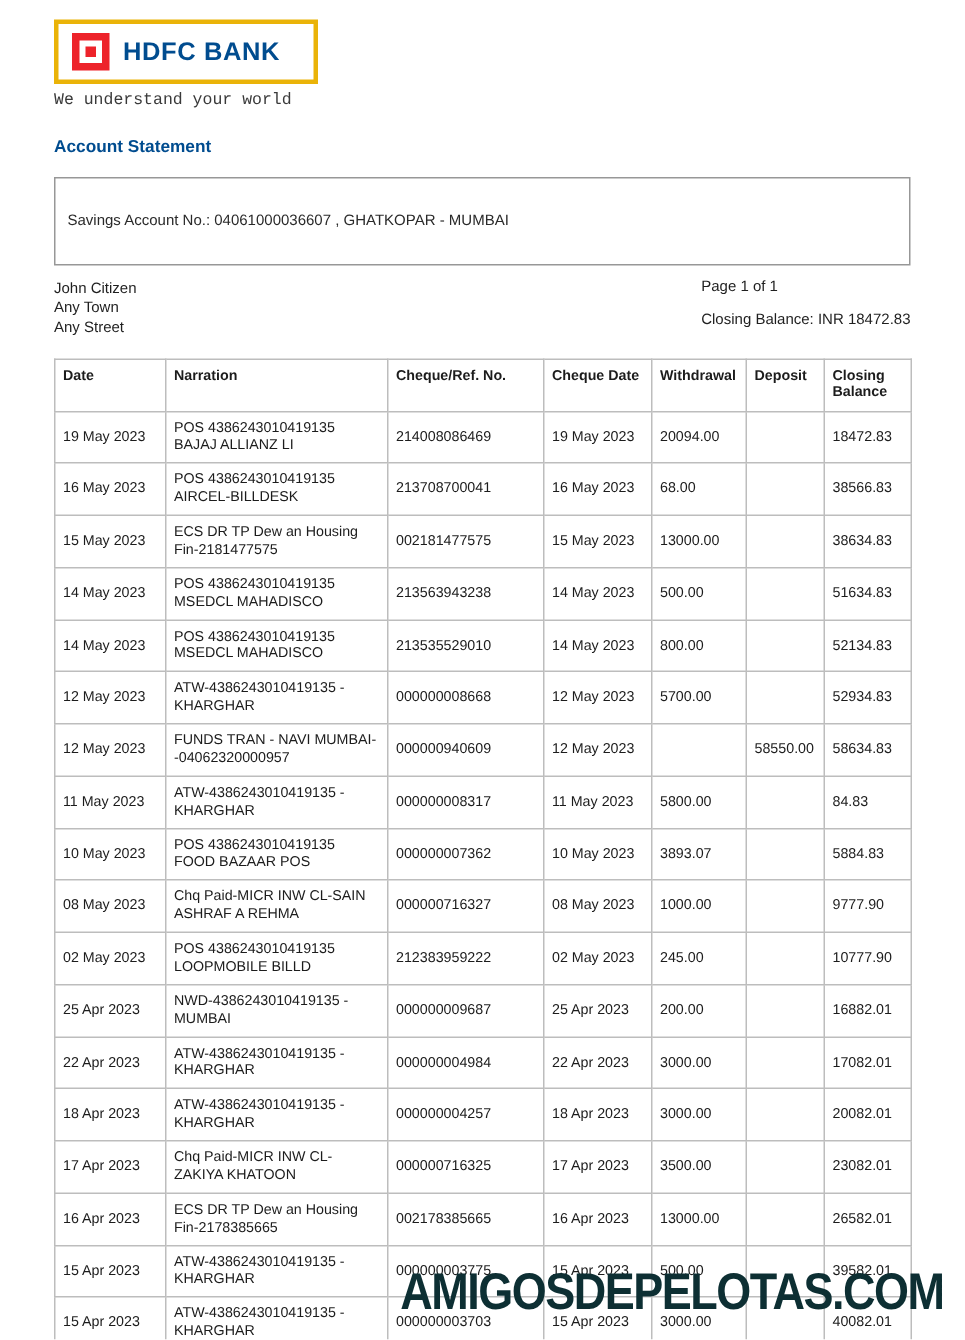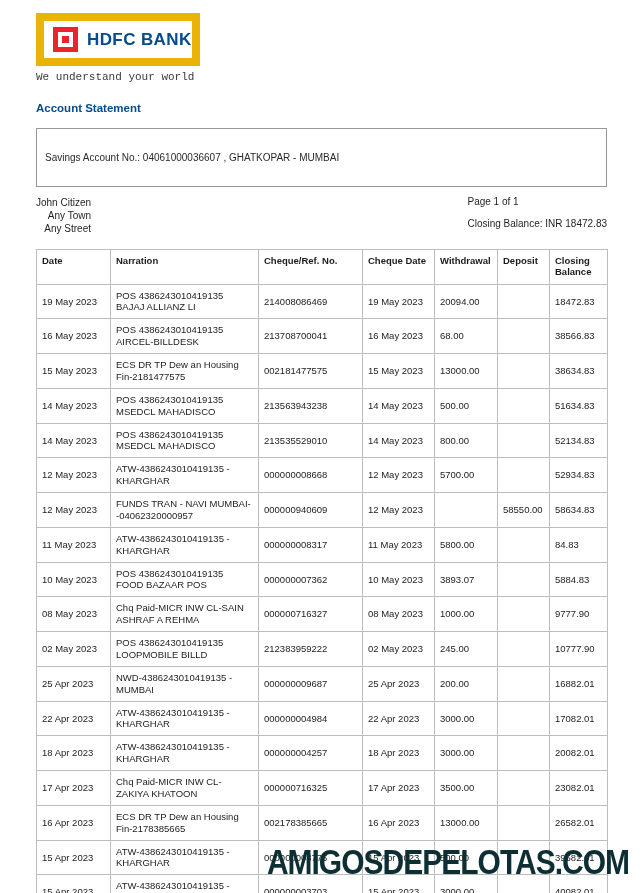--- a/index.html
+++ b/index.html
@@ -13,22 +13,22 @@
     position: relative;
     width: 643px; height: 893px;
     overflow: hidden;
     background: #ffffff;
   }
   .content { padding: 13px 36px 0 36px; }
 
   
   .logo-box {
     display: inline-flex; align-items: center; gap: 9px;
-    border: 8px solid #eab308;
-    padding: 6px 0 6px 9px;
+    border: 3px solid #eab308;
+    padding: 6px 22px 6px 9px;
     background: #ffffff;
   }
   .emblem { position: relative; width: 25px; height: 25px; background: #ed232a; flex: none; }
   .emblem .mid  { position: absolute; inset: 5px; background: #ffffff; }
   .emblem .core { position: absolute; inset: 9px; background: #ed232a; }
   .brand-name {
     font-size: 17px; font-weight: bold; color: #004c8f; letter-spacing: 0.4px;
     white-space: nowrap;
   }
   .tagline { margin-top: 5px; font-size: 11px; color: #3a3a3a; font-family: Liberation Mono, monospace; }
@@ -37,21 +37,21 @@
 
   .account-bar {
     margin-top: 14px;
     border: 1px solid #979797;
     padding: 23px 8px;
     font-size: 10px; color: #2a2a2a;
     background: #ffffff;
   }
 
   .info-row { display: flex; justify-content: space-between; margin-top: 9px; font-size: 10px; }
-  .customer div { line-height: 1.32; text-align: right; }
+  .customer div { line-height: 1.32; }
   .meta { text-align: left; }
   .meta .page-label { margin-bottom: 11px; }
 
   
   table.stmt {
     margin-top: 13px;
     width: 571px;
     border-collapse: collapse;
     font-size: 9.5px;
     color: #1c1c1c;

